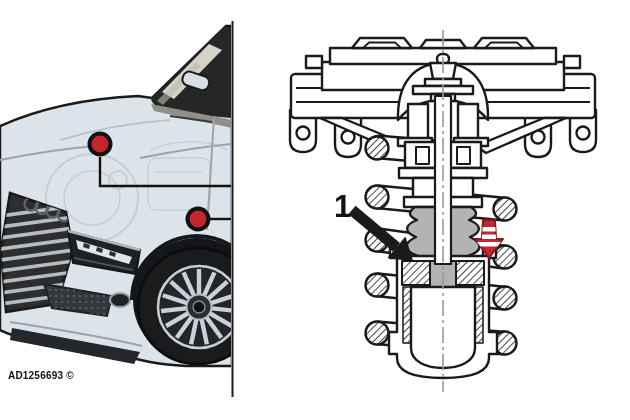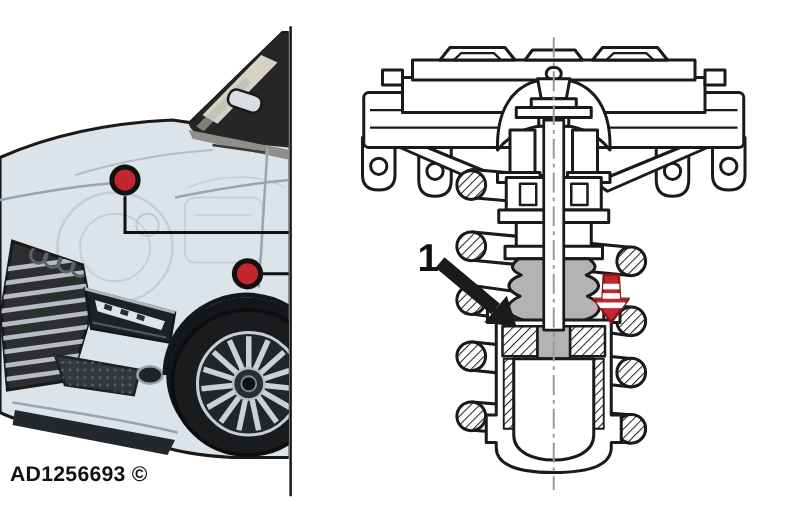--- a/index.html
+++ b/index.html
@@ -1,19 +1,19 @@
 <!DOCTYPE html>
 <html style="--marker_red: #c1272d; --arrow_red: #c1272d; --arrow_red_dark: #8c181c; --bellows_gray: #b3b3b3; --line_ink: #1a1a1a; --car_body: #dce3e9; --glass_dark: #262626; --centerline_gray: #999999;"><head>
 <meta charset="utf-8">
 <style>
   html,body{margin:0;padding:0;background:#fff;}
   .stage{position:relative;width:630px;height:420px;background:#fff;overflow:hidden;
          font-family:"Liberation Sans",sans-serif;}
   .stage svg{position:absolute;left:0;top:0;}
-  #figure-id{position:absolute;left:8px;top:370px;font-weight:bold;font-size:17px;
+  #figure-id{position:absolute;left:8px;top:370px;font-weight:bold;font-size:10px;
              color:#111;letter-spacing:.2px;}
   #callout-1{position:absolute;left:334px;top:191px;font-weight:bold;font-size:31px;
              color:#111;line-height:1;}
 </style>
 </head>
 <body>
 
 <div class="stage">
 
 <svg width="630" height="420" viewBox="0 0 630 420">

